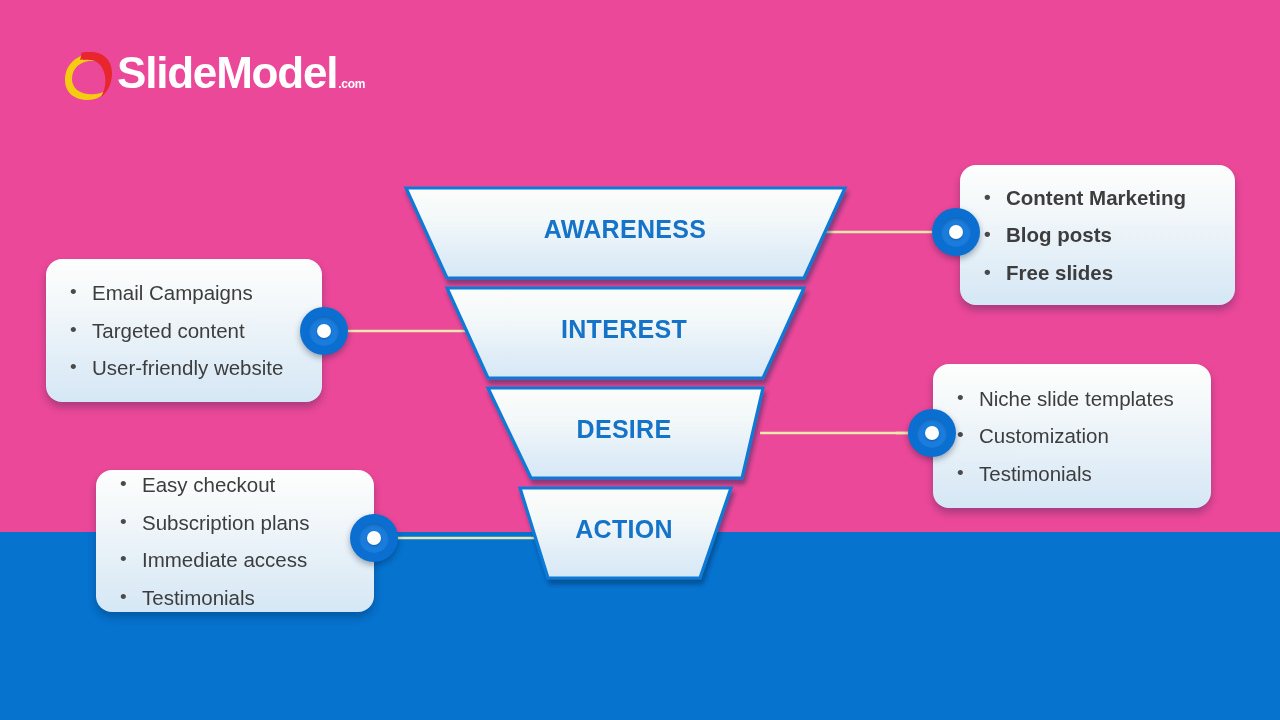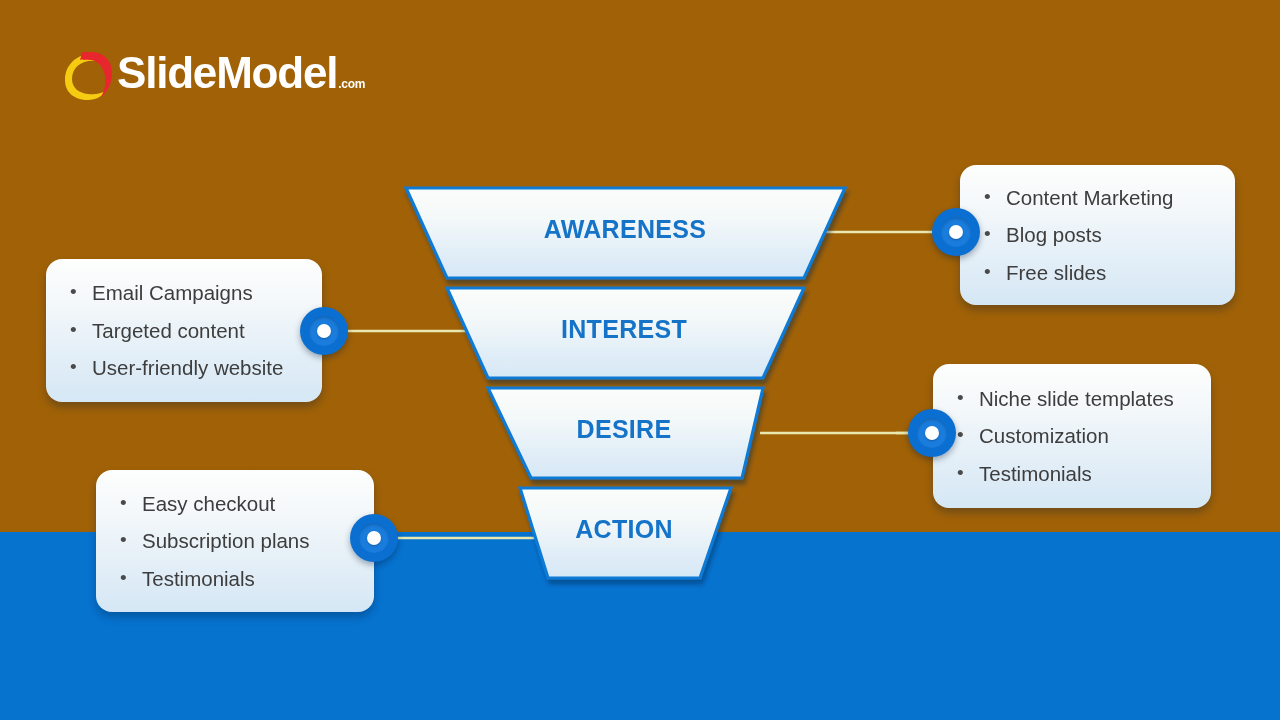--- a/index.html
+++ b/index.html
@@ -7,21 +7,21 @@
   html,body { width:1280px; height:720px; }
   body {
     background:#0673cf;
     font-family:"Liberation Sans", sans-serif;
     overflow:hidden;
     position:relative;
   }
   #slide {
     position:absolute; left:0; top:0;
     width:1280px; height:532px;
-    background:#a16207;
+    background:#ec4899;
   }
 
   
   #logo {
     position:absolute; left:62px; top:45px;
     width:310px; height:62px;
   }
   #logo-mark {
     position:absolute; left:0px; top:5px;
     width:52px; height:52px;
@@ -162,21 +162,21 @@
     <g>
       <polygon points="520,488 731,488 700,578 548,578" fill="url(#segGrad)" stroke="#0f7ad6" stroke-width="3.2" filter="url(#segShadow)"></polygon>
     </g>
 
     <text id="lbl-awareness" x="625" y="231" text-anchor="middle" dominant-baseline="middle" font-family="Liberation Sans, sans-serif" font-size="25" font-weight="bold" fill="#1573c8" letter-spacing="0.3">AWARENESS</text>
     <text id="lbl-interest" x="624" y="331" text-anchor="middle" dominant-baseline="middle" font-family="Liberation Sans, sans-serif" font-size="25" font-weight="bold" fill="#1573c8" letter-spacing="0.3">INTEREST</text>
     <text id="lbl-desire" x="624" y="431" text-anchor="middle" dominant-baseline="middle" font-family="Liberation Sans, sans-serif" font-size="25" font-weight="bold" fill="#1573c8" letter-spacing="0.3">DESIRE</text>
     <text id="lbl-action" x="624" y="531" text-anchor="middle" dominant-baseline="middle" font-family="Liberation Sans, sans-serif" font-size="25" font-weight="bold" fill="#1573c8" letter-spacing="0.3">ACTION</text>
   </svg>
 
-  <div class="callout" style="left:960px; top:165px; width:275px; height:140px;">
+  <div class="callout" style="left:960px; top:165px; width:275px; height:140px;font-weight:bold;">
     <ul>
       <li>Content Marketing</li>
       <li>Blog posts</li>
       <li>Free slides</li>
     </ul>
   </div>
   <div class="node" style="left:932px; top:208px; width:48px; height:48px;">
     <div class="ring" style="width:30px; height:30px;">
       <div class="dot" style="width:14px; height:14px;"></div>
     </div>
@@ -205,20 +205,21 @@
   <div class="node" style="left:908px; top:409px; width:48px; height:48px;">
     <div class="ring" style="width:30px; height:30px;">
       <div class="dot" style="width:14px; height:14px;"></div>
     </div>
   </div>
 
   <div class="callout" style="left:96px; top:470px; width:278px; height:142px;">
     <ul>
       <li>Easy checkout</li>
       <li>Subscription plans</li>
+      <li>Immediate access</li>
       <li>Testimonials</li>
     </ul>
   </div>
   <div class="node" style="left:350px; top:514px; width:48px; height:48px;">
     <div class="ring" style="width:30px; height:30px;">
       <div class="dot" style="width:14px; height:14px;"></div>
     </div>
   </div>
 
 

